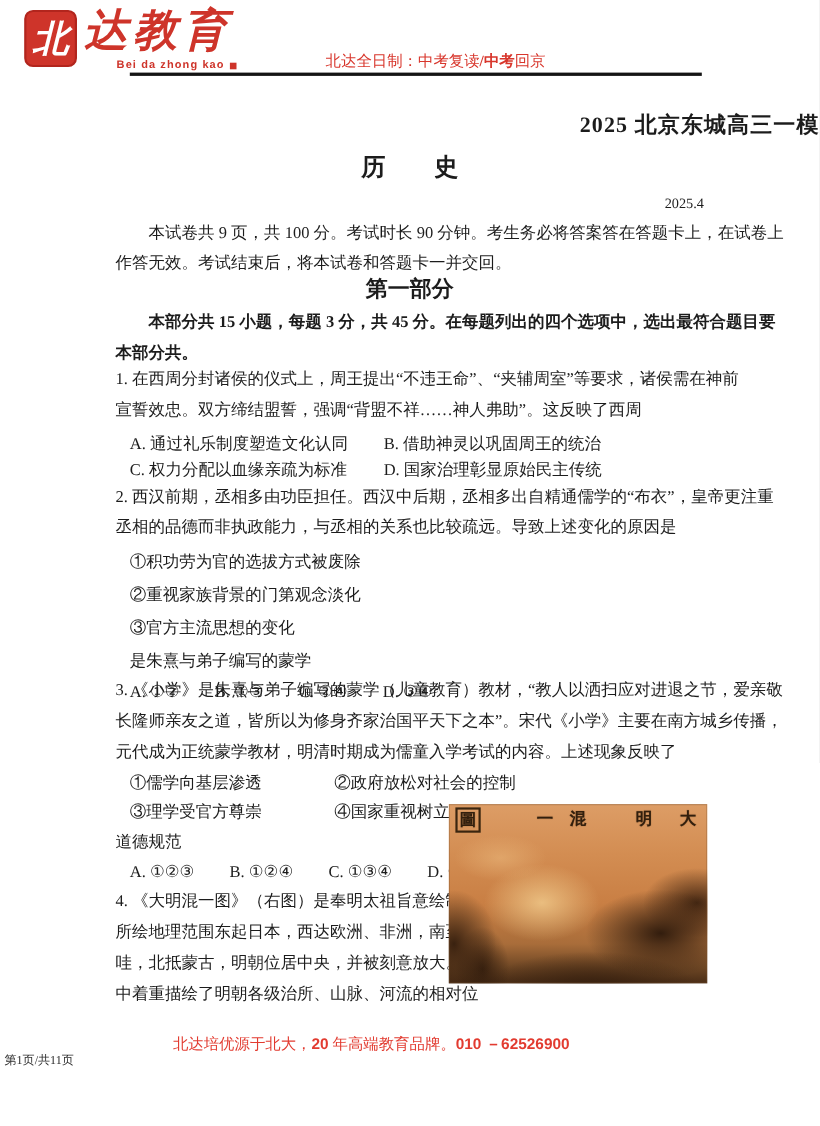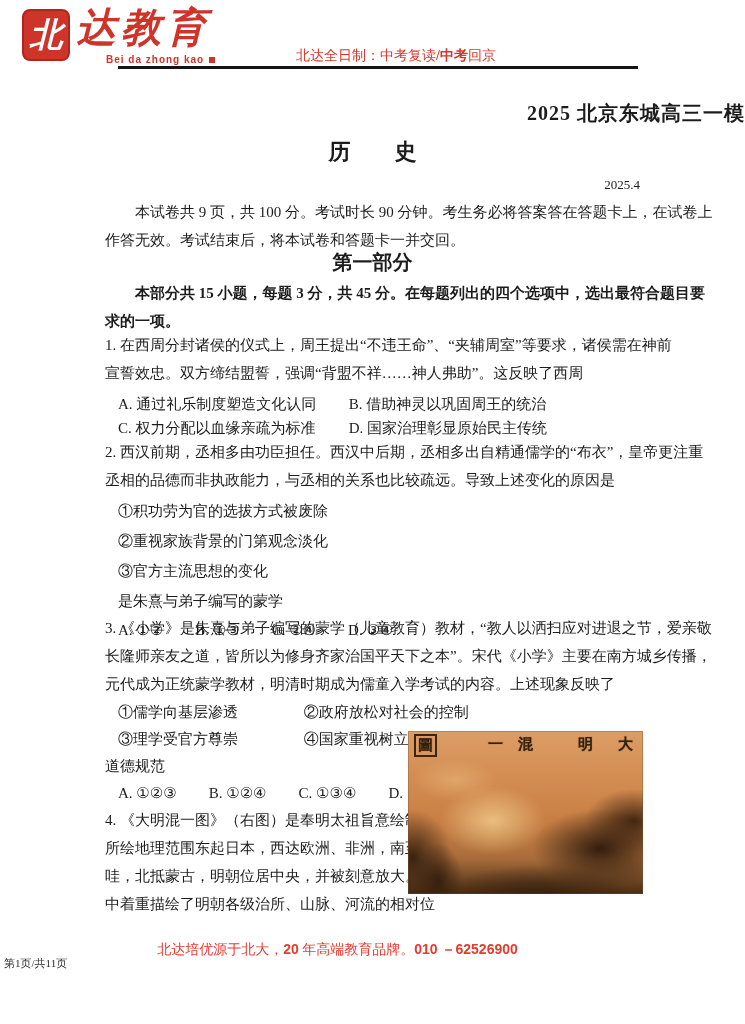--- a/index.html
+++ b/index.html
@@ -99,21 +99,21 @@
   <div class="abs title-subject">历　　史</div>
   <div class="abs title-date">2025.4</div>
 
   <div class="blk lh28" style="top:198px;">
       <div class="tline">　　本试卷共 9 页，共 100 分。考试时长 90 分钟。考生务必将答案答在答题卡上，在试卷上</div>
       <div class="tline">作答无效。考试结束后，将本试卷和答题卡一并交回。</div>
     </div>
   <div class="blk bold center" style="top:249px; font-size:20px;">第一部分</div>
   <div class="blk lh28 bold" style="top:279px;">
       <div class="tline">　　本部分共 15 小题，每题 3 分，共 45 分。在每题列出的四个选项中，选出最符合题目要</div>
-      <div class="tline">求的一项。</div>
+      <div class="tline">本部分共。</div>
     </div>
 
   <div class="blk" style="top:331px;">
     <div class="lh28">
         <div class="tline">1. 在西周分封诸侯的仪式上，周王提出“不违王命”、“夹辅周室”等要求，诸侯需在神前</div>
         <div class="tline">宣誓效忠。双方缔结盟誓，强调“背盟不祥……神人弗助”。这反映了西周</div>
       </div>
     <div class="optrow" style="margin-top:5px;">
       <span class="c1">A. 通过礼乐制度塑造文化认同</span>
       <span>B. 借助神灵以巩固周王的统治</span>

